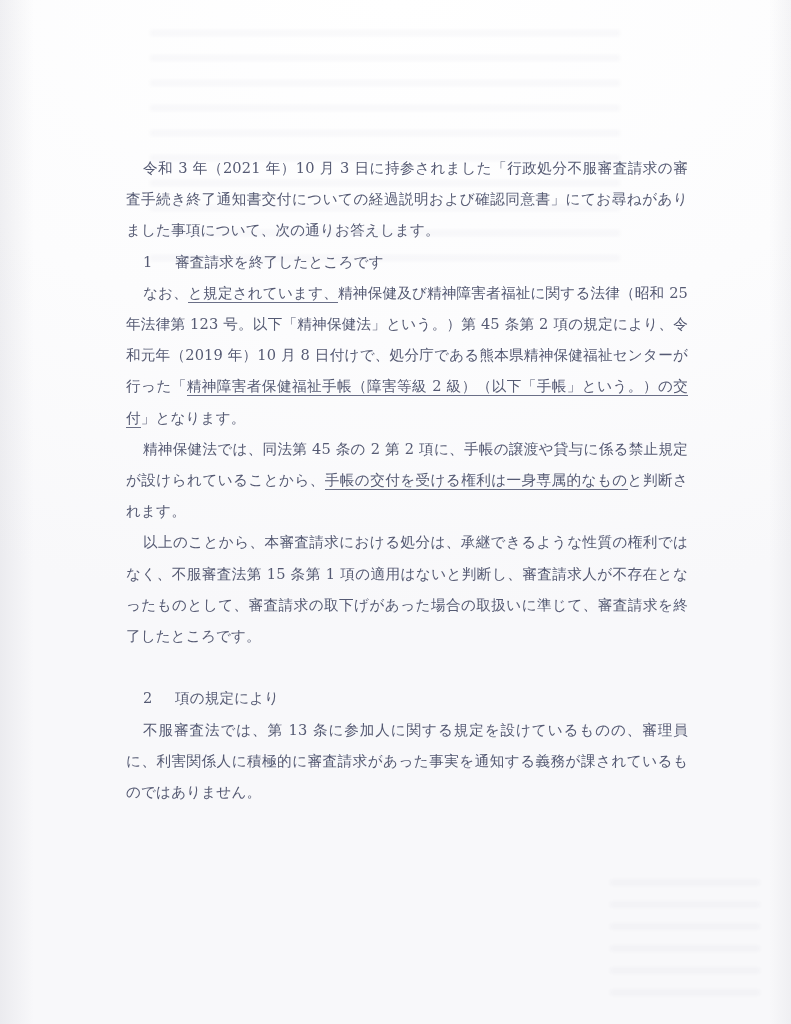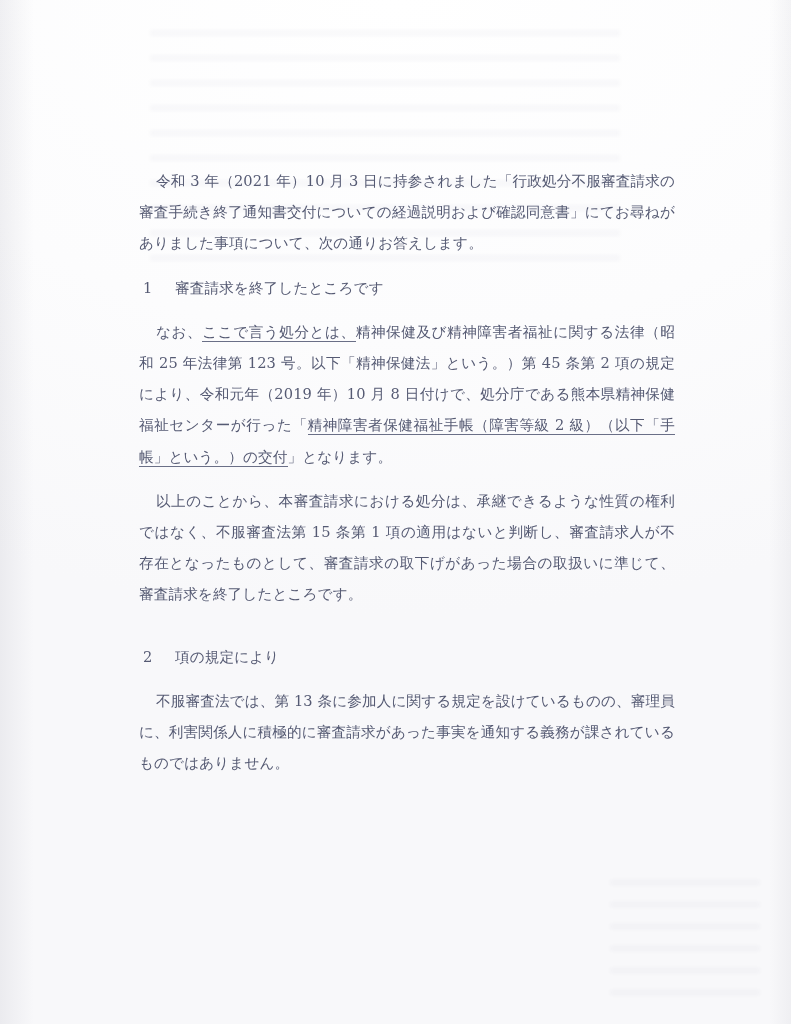--- a/index.html
+++ b/index.html
@@ -86,21 +86,21 @@
     left: 126px;
     top: 152px;
     width: 562px;
     color: #555a73;
     font-size: 14.6px;
     line-height: 31.2px;
     letter-spacing: 0.12px;
   }
 
   .para {
-    margin: 13px;
+    margin: 0;
     text-align: justify;
     text-justify: inter-character;
     text-indent: 17px;
   }
 
   
   .section-heading {
     margin: 0;
     text-indent: 0;
     padding-left: 17px;
@@ -137,21 +137,22 @@
   <div id="verso-bleed-2"></div>
   <div id="gutter-shadow"></div>
   <div id="edge-shadow-right"></div>
 
   <div id="body-text">
       <p class="para"><span>令和 3 年（2021 年）10 月 3 日に持参されました「行政処分不服審査請求の審査手続き終了通知書交付についての経過説明および確認同意書」にてお尋ねがありました事項について、次の通りお答えします。</span></p>
       <div class="section-heading">
         <span class="section-num">1</span>
         <span class="section-title">審査請求を終了したところです</span>
       </div>
-      <p class="para"><span>なお、</span><span class="u">ここで言う処分とは、</span><span>精神保健及び精神障害者福祉に関する法律（昭和 25 年法律第 123 号。以下「精神保健法」という。）第 45 条第 2 項の規定により、令和元年（2019 年）10 月 8 日付けで、処分庁である熊本県精神保健福祉センターが行った「</span><span class="u">精神障害者保健福祉手帳（障害等級 2 級）（以下「手帳」という。）の交付</span><span>」となります。</span></p>
+      <p class="para"><span>なお、</span><span class="u">と規定されています、</span><span>精神保健及び精神障害者福祉に関する法律（昭和 25 年法律第 123 号。以下「精神保健法」という。）第 45 条第 2 項の規定により、令和元年（2019 年）10 月 8 日付けで、処分庁である熊本県精神保健福祉センターが行った「</span><span class="u">精神障害者保健福祉手帳（障害等級 2 級）（以下「手帳」という。）の交付</span><span>」となります。</span></p>
+      <p class="para"><span>精神保健法では、同法第 45 条の 2 第 2 項に、手帳の譲渡や貸与に係る禁止規定が設けられていることから、</span><span class="u">手帳の交付を受ける権利は一身専属的なもの</span><span>と判断されます。</span></p>
       <p class="para"><span>以上のことから、本審査請求における処分は、承継できるような性質の権利ではなく、不服審査法第 15 条第 1 項の適用はないと判断し、審査請求人が不存在となったものとして、審査請求の取下げがあった場合の取扱いに準じて、審査請求を終了したところです。</span></p>
       <div class="section-heading gap-before">
         <span class="section-num">2</span>
         <span class="section-title">項の規定により</span>
       </div>
       <p class="para"><span>不服審査法では、第 13 条に参加人に関する規定を設けているものの、審理員に、利害関係人に積極的に審査請求があった事実を通知する義務が課されているものではありません。</span></p>
     </div>
 
 </div>
 

